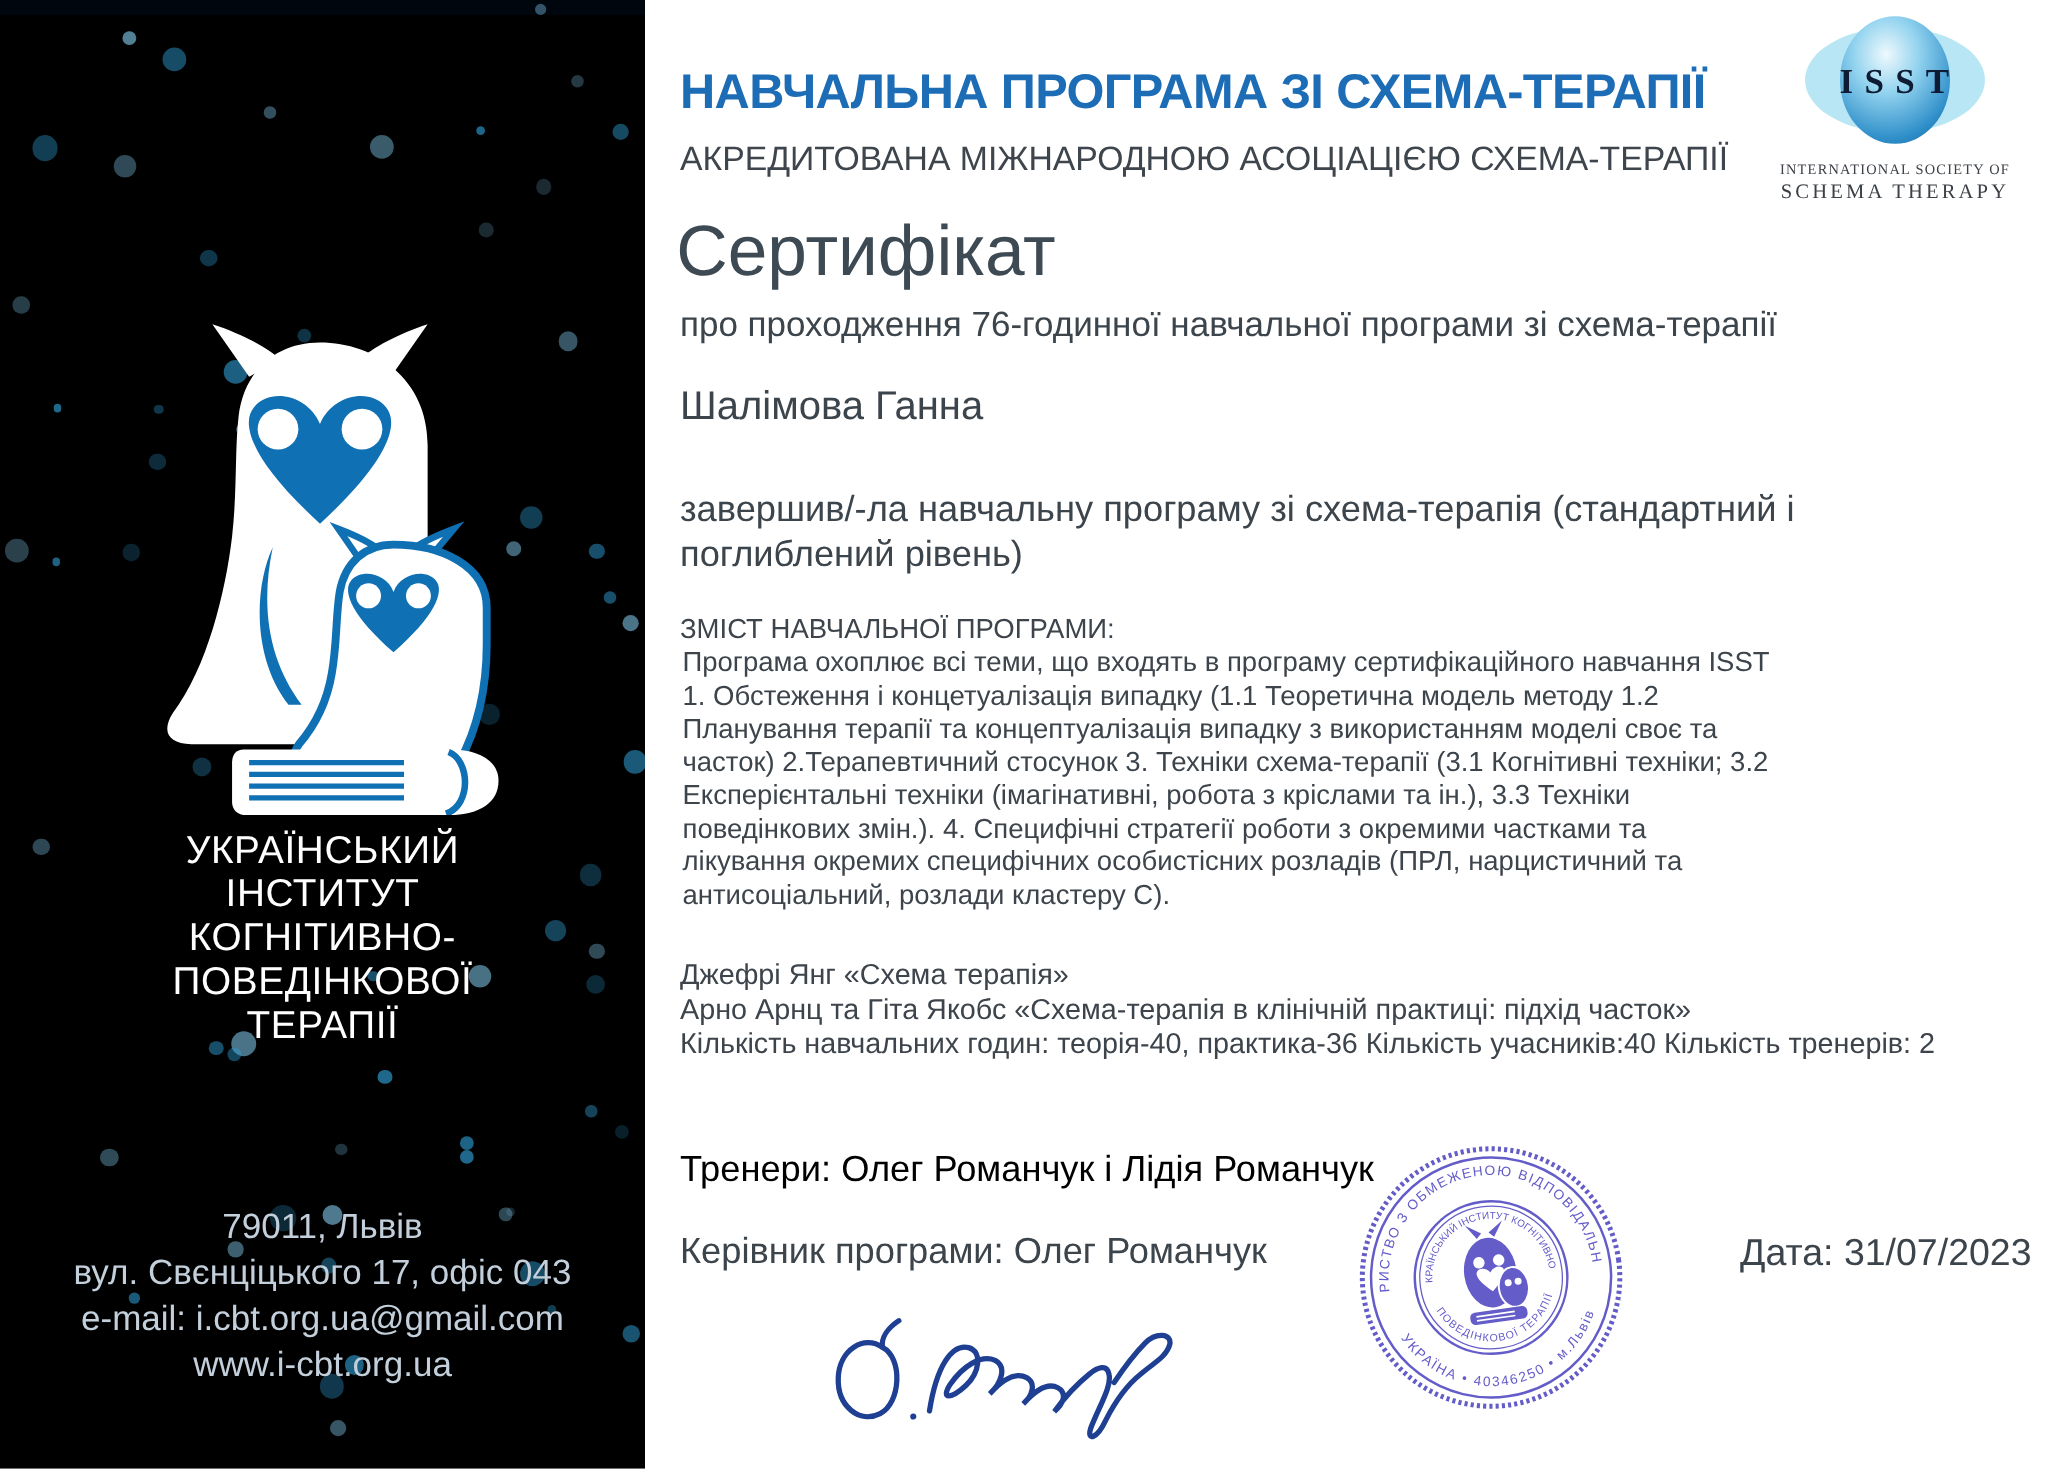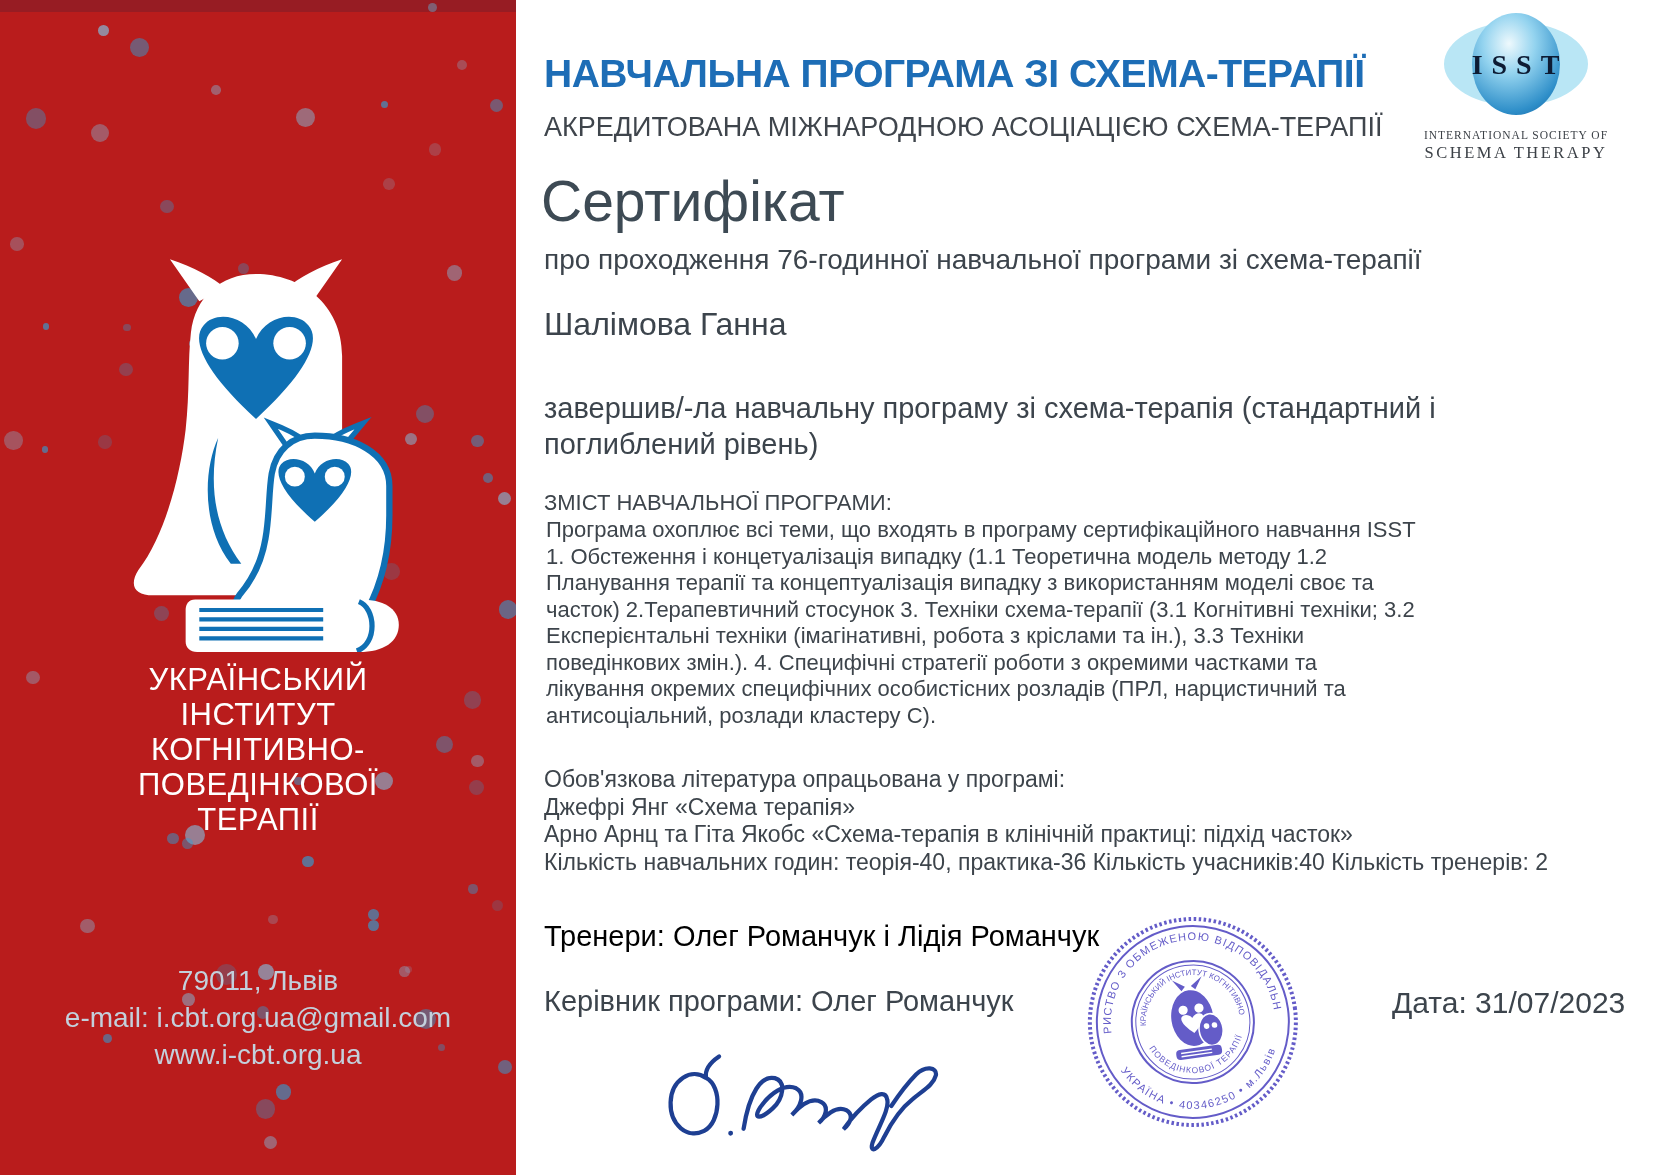--- a/index.html
+++ b/index.html
@@ -1,21 +1,21 @@
 <!DOCTYPE html>
 <html><head>
 <meta charset="utf-8">
 <style>
   html,body{margin:0;padding:0;}
   body{
     width:1656px;height:1175px;position:relative;overflow:hidden;
     background:#ffffff;font-family:"Liberation Sans",sans-serif;color:#3e464e;
   }
   
-  .panel{position:absolute;left:0;top:0;width:516px;height:1175px;background:#b91c1c;overflow:hidden;}
+  .panel{position:absolute;left:0;top:0;width:516px;height:1175px;background:#000000;overflow:hidden;}
   .panel::before{content:"";position:absolute;left:0;top:0;right:0;height:12px;background:rgba(0,35,70,.18);z-index:2;}
   .dot{position:absolute;border-radius:50%;z-index:0;}
   .owl-wrap{position:absolute;left:96px;top:232px;width:320px;height:420px;z-index:1;}
   .inst{position:absolute;top:662px;left:0;right:0;text-align:center;color:#ffffff;
         font-size:31px;line-height:35px;font-weight:500;letter-spacing:.5px;z-index:1;}
   .addr{position:absolute;top:962px;left:0;right:0;text-align:center;color:#c3d0dc;
         font-size:28px;line-height:37px;z-index:1;}
   
   .content{position:absolute;left:516px;top:0;width:1140px;height:1130px;}
   .abs{position:absolute;}
@@ -69,20 +69,21 @@
   <div class="inst">
     <div>УКРАЇНСЬКИЙ</div>
     <div>ІНСТИТУТ</div>
     <div>КОГНІТИВНО-</div>
     <div>ПОВЕДІНКОВОЇ</div>
     <div>ТЕРАПІЇ</div>
   </div>
 
   <div class="addr">
     <div>79011, Львів</div>
+    <div>вул. Свєнціцького 17, офіс 043</div>
     <div>e-mail: i.cbt.org.ua@gmail.com</div>
     <div>www.i-cbt.org.ua</div>
   </div>
 <div class="dot" style="height: 12.7096px; width: 12.7096px; left: 471.35px; top: 754.54px; opacity: 0.37; background: rgb(127, 198, 232);"></div>
     <div class="dot" style="height: 12.8093px; width: 12.8093px; left: 181.916px; top: 992.993px; opacity: 0.48; background: rgb(127, 198, 232);"></div>
     <div class="dot" style="height: 8.35306px; width: 8.35306px; left: 294.488px; top: 776.744px; opacity: 0.5; background: rgb(47, 159, 214);"></div>
     <div class="dot" style="height: 13.2018px; width: 13.2018px; left: 26.4154px; top: 671.116px; opacity: 0.36; background: rgb(127, 198, 232);"></div>
     <div class="dot" style="height: 7.18035px; width: 7.18035px; left: 381.13px; top: 101.27px; opacity: 0.64; background: rgb(47, 159, 214);"></div>
     <div class="dot" style="height: 9.35164px; width: 9.35164px; left: 427.564px; top: 2.64021px; opacity: 0.48; background: rgb(127, 198, 232);"></div>
     <div class="dot" style="height: 17.9741px; width: 17.9741px; left: 90.7989px; top: 123.924px; opacity: 0.37; background: rgb(127, 198, 232);"></div>
@@ -187,21 +188,20 @@
     <div>1. Обстеження і концетуалізація випадку (1.1 Теоретична модель методу 1.2</div>
     <div>Планування терапії та концептуалізація випадку з використанням моделі своє та</div>
     <div>часток) 2.Терапевтичний стосунок 3. Техніки схема-терапії (3.1 Когнітивні техніки; 3.2</div>
     <div>Експерієнтальні техніки (імагінативні, робота з кріслами та ін.), 3.3 Техніки</div>
     <div>поведінкових змін.). 4. Специфічні стратегії роботи з окремими частками та</div>
     <div>лікування окремих специфічних особистісних розладів (ПРЛ, нарцистичний та</div>
     <div>антисоціальний, розлади кластеру С).</div>
   </div>
 
   <div class="abs literature">
-    <div>Обов'язкова література опрацьована у програмі:</div>
     <div>Джефрі Янг «Схема терапія»</div>
     <div>Арно Арнц та Гіта Якобс «Схема-терапія в клінічній практиці: підхід часток»</div>
     <div>Кількість навчальних  годин: теорія-40, практика-36 Кількість учасників:40 Кількість тренерів: 2</div>
   </div>
 
   <div class="abs trainers">Тренери: Олег Романчук і Лідія Романчук</div>
   <div class="abs director">Керівник програми: Олег Романчук</div>
   <div class="abs date">Дата: 31/07/2023</div>
 
   <svg class="abs signature" viewBox="0 0 340 150" xmlns="http://www.w3.org/2000/svg" aria-hidden="true">

